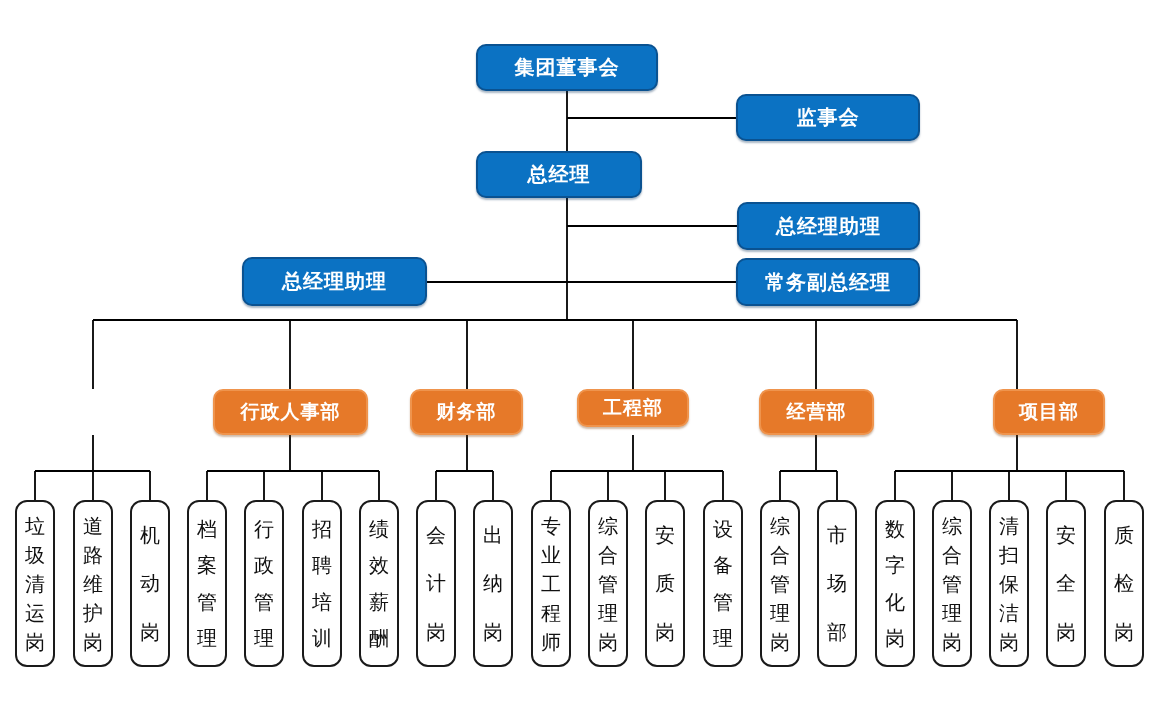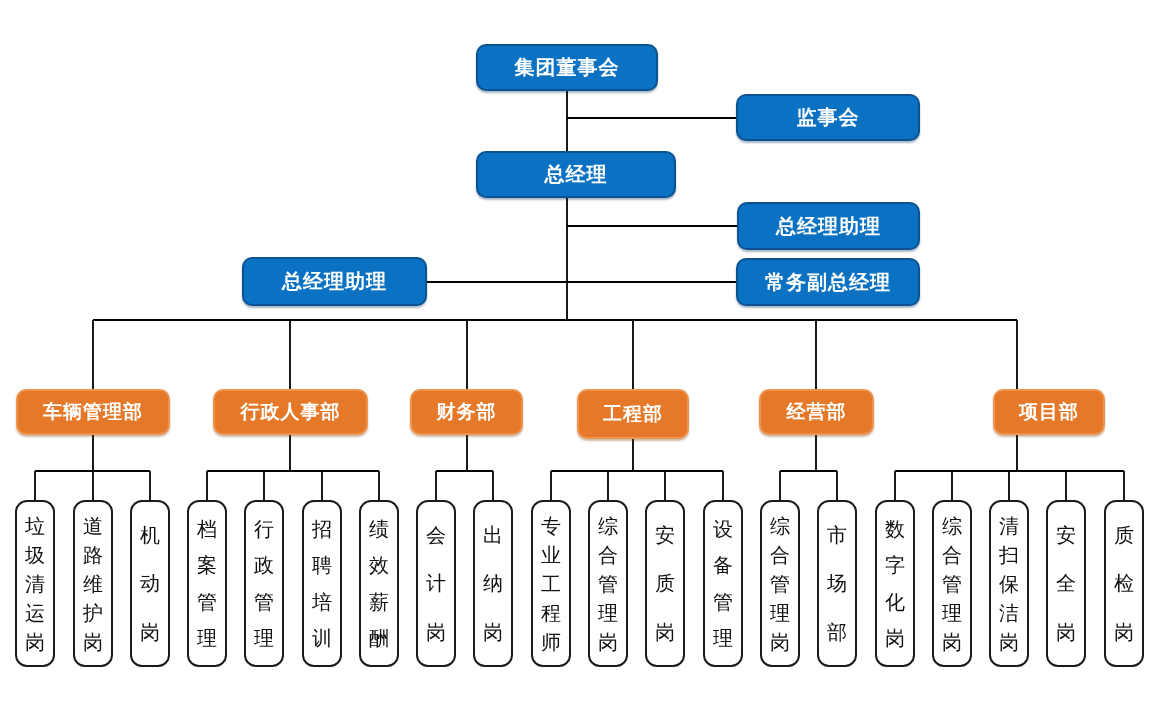--- a/index.html
+++ b/index.html
@@ -79,29 +79,28 @@
       <line x1="895" y1="471" x2="895" y2="500"></line>
       <line x1="952" y1="471" x2="952" y2="500"></line>
       <line x1="1009" y1="471" x2="1009" y2="500"></line>
       <line x1="1066" y1="471" x2="1066" y2="500"></line>
       <line x1="1124" y1="471" x2="1124" y2="500"></line>
     </g>
   </svg>
 
   <div class="node blue" style="left:476px;top:44px;width:182px;height:47px;">集团董事会</div>
   <div class="node blue" style="left:736px;top:94px;width:184px;height:47px;">监事会</div>
-  <div class="node blue" style="left:476px;top:151px;width:200px;height:47px;">总经理</div>
+  <div class="node blue" style="left:476px;top:151px;width:166px;height:47px;">总经理</div>
   <div class="node blue" style="left:737px;top:202px;width:183px;height:48px;">总经理助理</div>
   <div class="node blue" style="left:242px;top:257px;width:185px;height:49px;">总经理助理</div>
   <div class="node blue" style="left:736px;top:258px;width:184px;height:48px;">常务副总经理</div>
 
-  <div class="node orange" style="left:16px;top:389px;width:154px;height:46px;">车辆管理部</div>
   <div class="node orange" style="left:213px;top:389px;width:155px;height:46px;">行政人事部</div>
   <div class="node orange" style="left:410px;top:389px;width:113px;height:46px;">财务部</div>
-  <div class="node orange" style="left:577px;top:389px;width:112px;height:50px;">工程部</div>
+  <div class="node orange" style="left:577px;top:389px;width:112px;height:38px;">工程部</div>
   <div class="node orange" style="left:759px;top:389px;width:115px;height:46px;">经营部</div>
   <div class="node orange" style="left:961px;top:389px;width:112px;height:46px;margin-left:32px;">项目部</div>
 
   <div class="node pos vtext" style="left:15px;top:500px;width:40px;height:167px;">
       <span>垃</span>
       <span>圾</span>
       <span>清</span>
       <span>运</span>
       <span>岗</span>
     </div>

